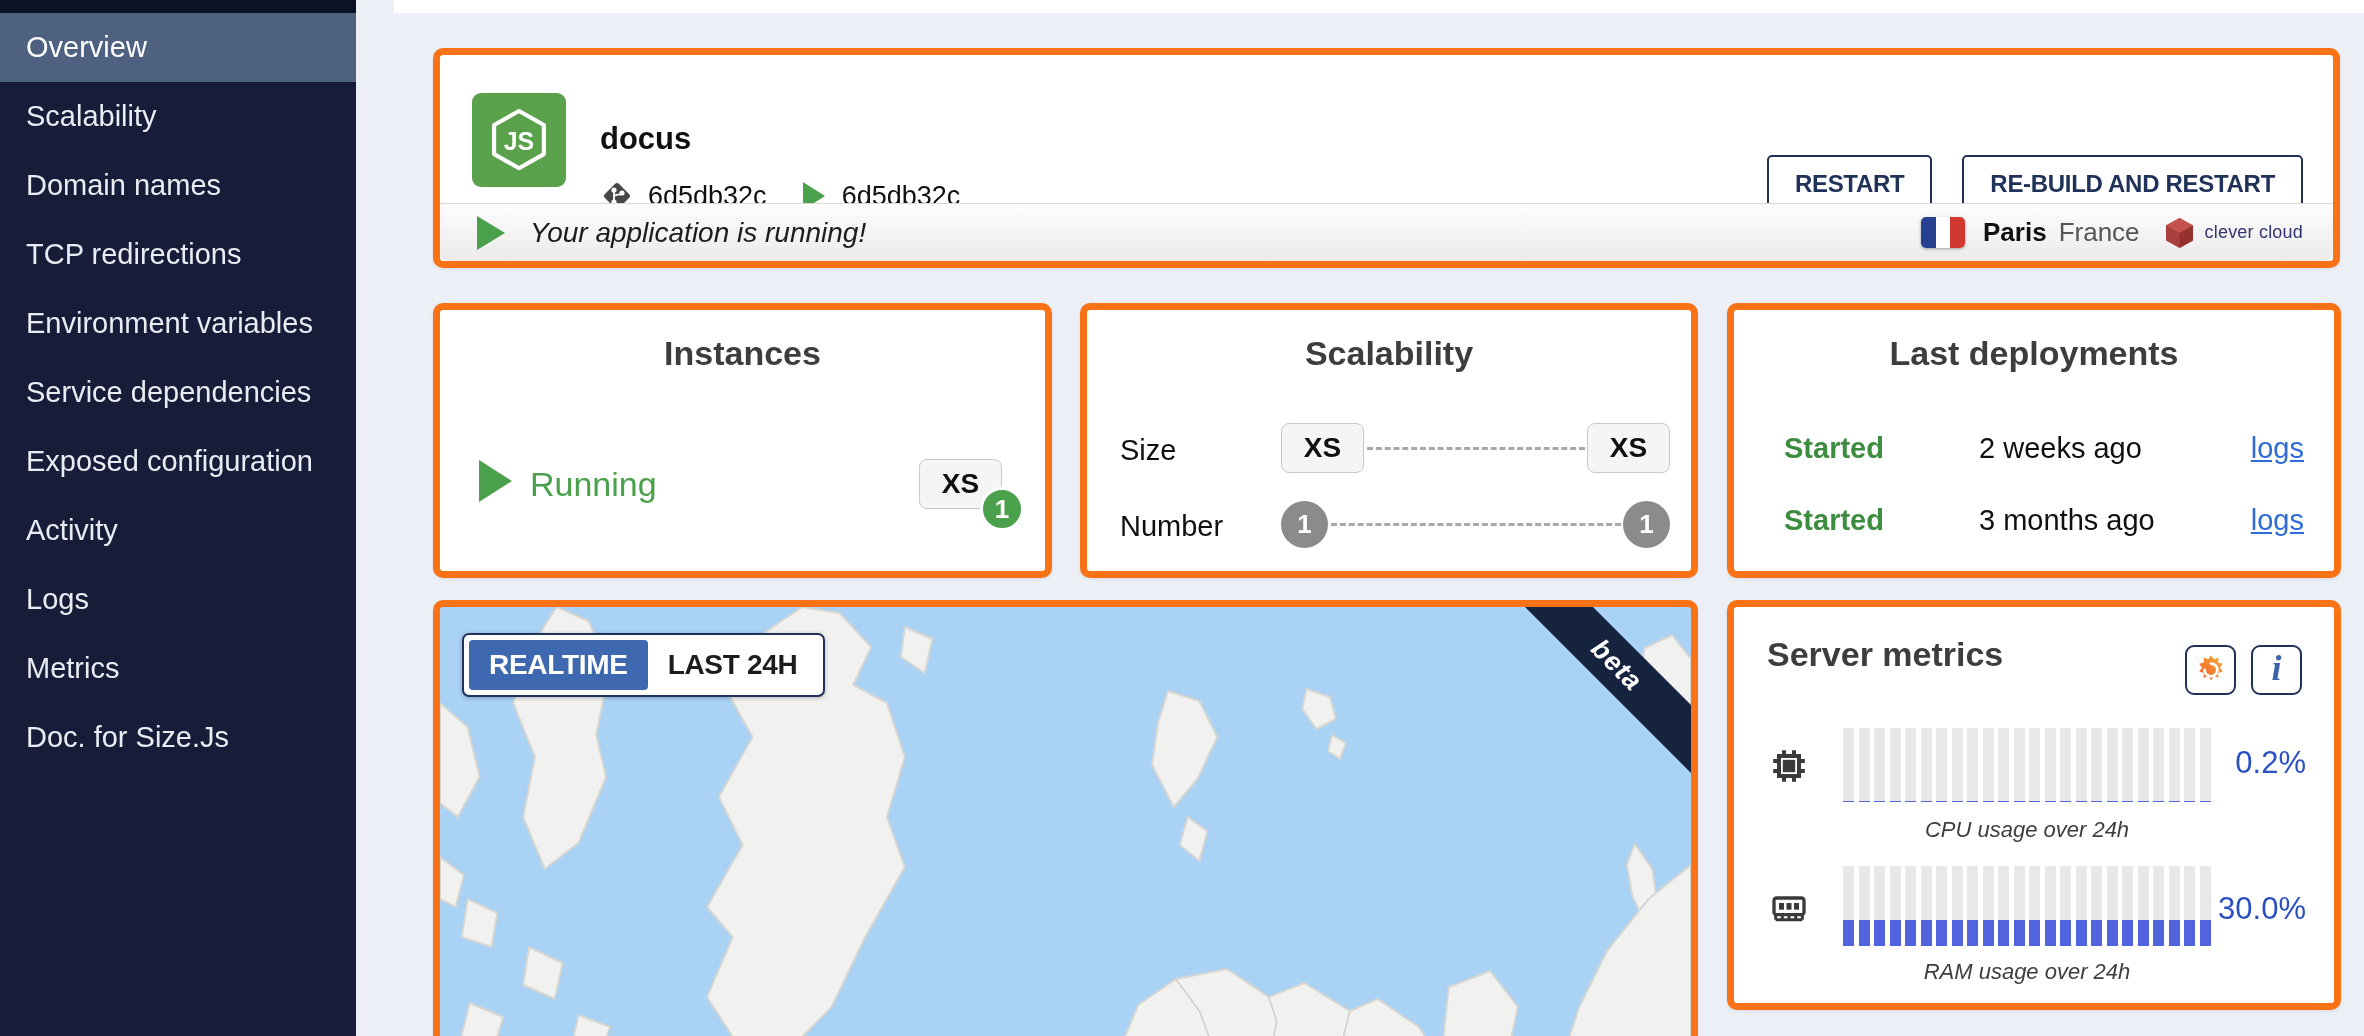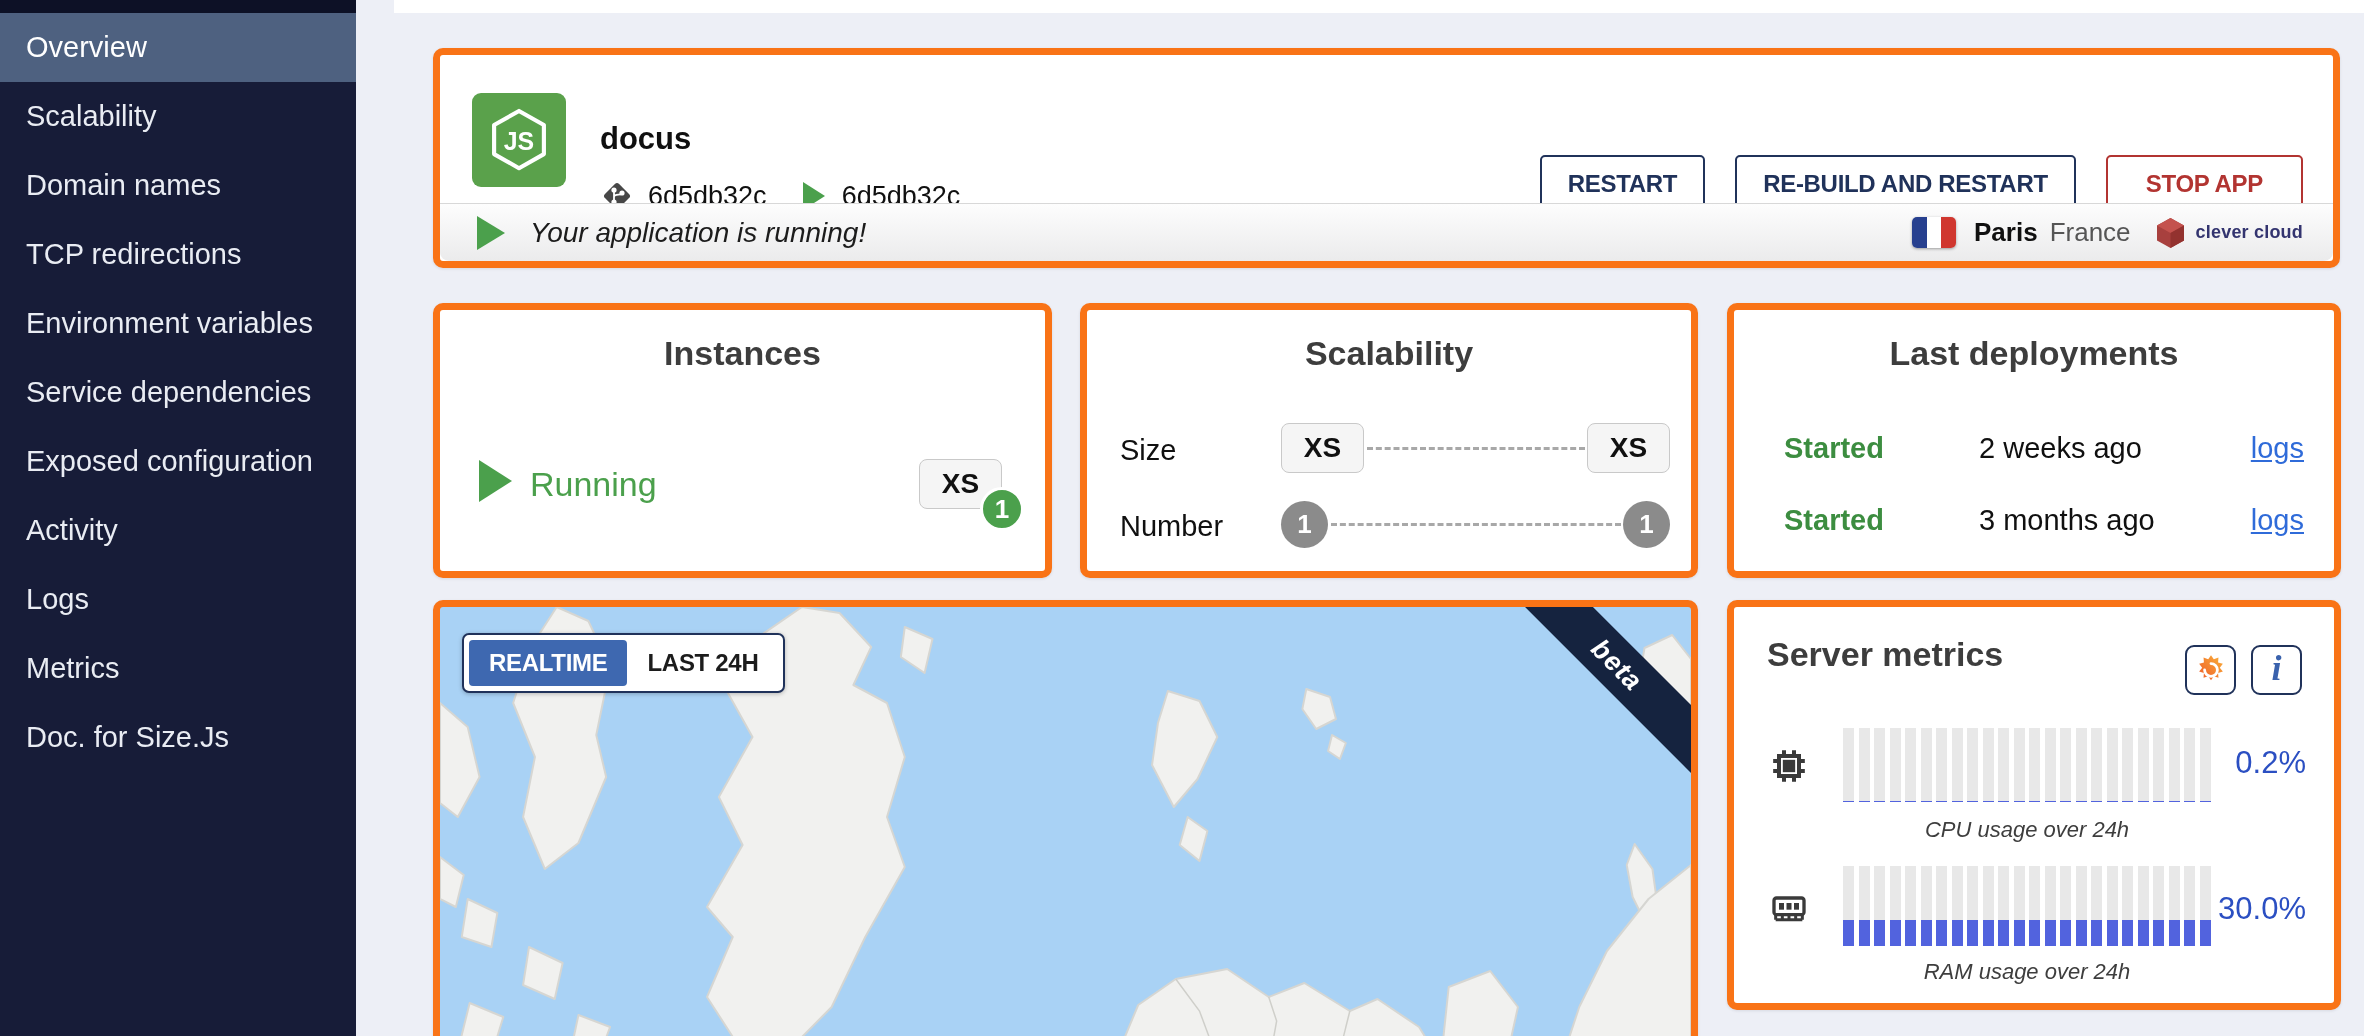--- a/index.html
+++ b/index.html
@@ -46,21 +46,21 @@
   .tri-status{border-left:28px solid var(--green); border-top:17px solid transparent; border-bottom:17px solid transparent;}
   .status-msg{font-size:28px; font-style:italic; color:#1c1c1c; margin-left:22px;}
   .zone{margin-left:auto; display:flex; align-items:center; gap:12px;}
   .flag{width:44px; height:31px; border-radius:5px; overflow:hidden; display:flex;
     box-shadow:0 1px 3px rgba(0,0,0,.35);}
   .flag span{flex:1;}
   .flag .b{background:#27408f;} .flag .w{background:#fff;} .flag .r{background:#d0372f;}
   .zone-city{font-size:26px; font-weight:bold; color:#101010; margin-left:6px;}
   .zone-country{font-size:26px; color:#555;}
   .cc-logo{width:27px; height:30px; margin-left:14px;}
-  .cc-name{font-size:18px; font-weight:bold; color:#33346f; letter-spacing:.2px;}
+  .cc-name{font-size:18px; font-weight:normal; color:#33346f; letter-spacing:.2px;}
 
   
   .card-title{position:absolute; top:24px; width:100%; text-align:center; font-size:34px; color:#3d3d3d;}
   .instances-card{left:433px; top:303px; width:619px; height:275px;}
   .tri-running{position:absolute; left:39px; top:150px; border-left:33px solid var(--green);
     border-top:21px solid transparent; border-bottom:21px solid transparent;}
   .running-label{position:absolute; left:90px; top:155px; font-size:34px; color:var(--green);}
   .flavor-badge{width:83px; height:50px; background:#f5f5f5; border:1px solid #c9c9c9; border-radius:8px;
     display:flex; align-items:center; justify-content:center; font-size:28px; font-weight:bold; color:#101010;}
   .instances-badge{position:absolute; left:479px; top:149px;}
@@ -78,21 +78,21 @@
   .dep-row{position:absolute; left:0; width:100%; height:36px;}
   .dep-state{position:absolute; left:50px; font-size:29px; font-weight:bold; color:#3c8d40;}
   .dep-when{position:absolute; left:245px; font-size:29px; color:#101010;}
   .dep-logs{position:absolute; right:30px; font-size:29px; color:var(--link_blue); text-decoration:underline; cursor:pointer;}
 
   
   .map-card{left:433px; top:600px; width:1265px; height:460px; overflow:hidden; background:var(--map_sea); padding:0;}
   .map-svg{position:absolute; left:0; top:0; width:100%; height:436px;}
   .map-toggle{position:absolute; left:22px; top:26px; background:#fff; border:2px solid var(--navy);
     border-radius:7px; padding:5px; display:flex; box-shadow:0 1px 4px rgba(0,0,0,.25);}
-  .map-tab{font-size:24px; font-weight:bold; letter-spacing:-.3px; padding:9px 20px; border-radius:4px;
+  .map-tab{font-size:28px; font-weight:bold; letter-spacing:-.3px; padding:9px 20px; border-radius:4px;
     color:#1c1c1c; cursor:pointer; white-space:nowrap;}
   .map-tab.active{background:var(--realtime_blue); color:#fff;}
   .ribbon{position:absolute; top:34px; right:-86px; width:320px; height:48px; background:var(--ribbon);
     transform:rotate(45deg); color:#fff; font-size:27px; font-weight:bold; font-style:italic;
     display:flex; align-items:center; justify-content:center; letter-spacing:1px;}
 
   
   .metrics-card{left:1727px; top:600px; width:614px; height:410px;}
   .metrics-title{position:absolute; left:33px; top:28px; font-size:34px; color:#3d3d3d;}
   .metrics-actions{position:absolute; right:32px; top:38px; display:flex; gap:15px;}
@@ -147,21 +147,20 @@
         <circle cx="22" cy="14" r="2.6" fill="#fff"></circle>
         <path d="M14 11 v12 M14 18 c0-4 8-1 8-4" stroke="#fff" stroke-width="1.8" fill="none"></path>
       </svg>
       <span>6d5db32c</span>
       <span class="tri tri-commit"></span>
       <span>6d5db32c</span>
     </div>
     <div class="actions">
       <button class="btn">RESTART</button>
       <button class="btn">RE-BUILD AND RESTART</button>
-      <button class="btn danger">STOP APP</button>
     </div>
     <div class="header-footer">
       <span class="tri tri-status"></span>
       <span class="status-msg">Your application is running!</span>
       <div class="zone">
         <span class="flag">
             <span class="b"></span>
             <span class="w"></span>
             <span class="r"></span>
           </span>

